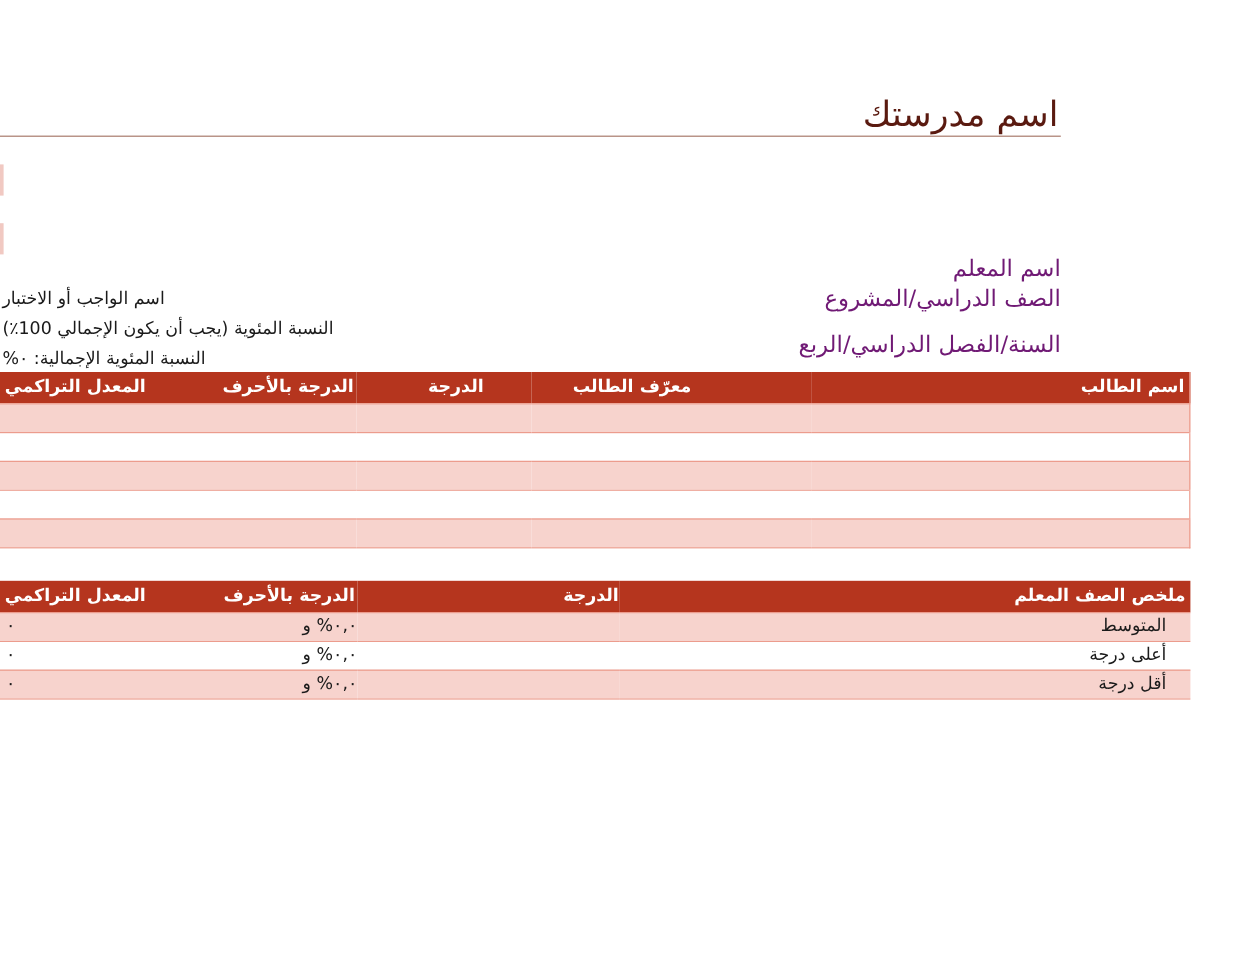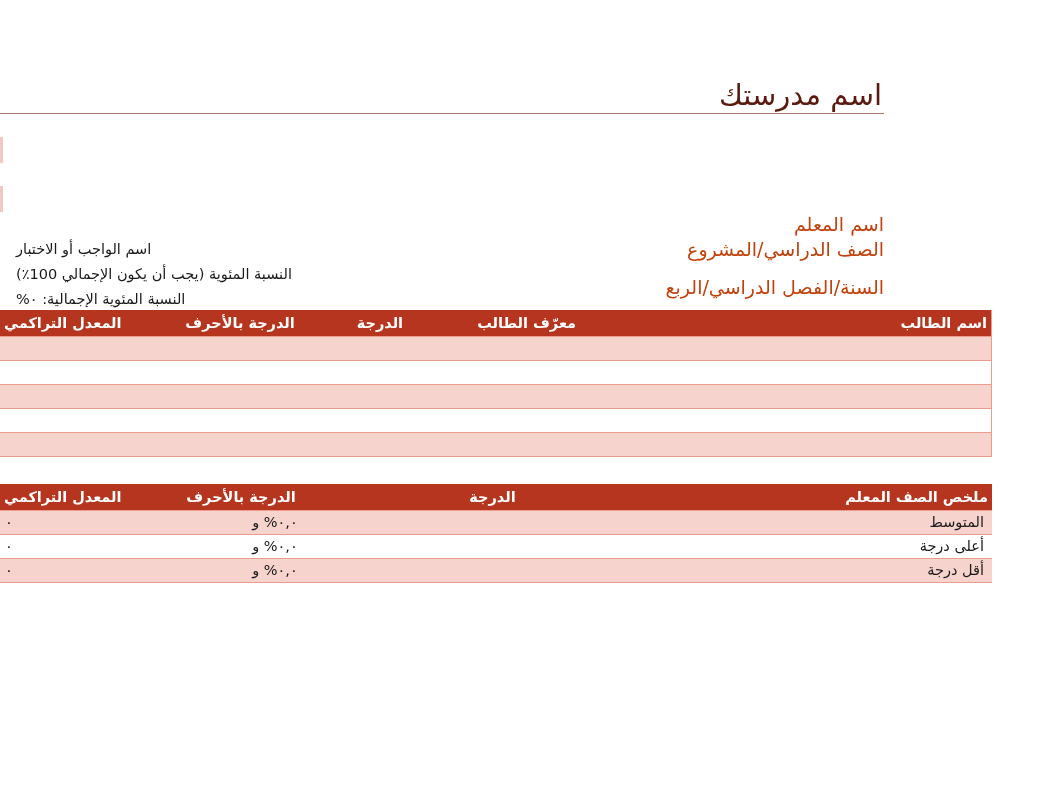--- a/index.html
+++ b/index.html
@@ -12,47 +12,47 @@
     .title {
       position: absolute; right: 50px; top: 76px; width: 1000px; left: 0;
       border-bottom: 1.5px solid #a97a6c; height: 38px;
       font-size: 29px; line-height: 38px; color: #5a1a10; text-align: right; padding-right: 2px;
     }
 
     .edge-mark { position: absolute; left: 0; width: 3px; background: #f1c9c2; }
     .edge-mark.m1 { top: 137px; height: 26px; }
     .edge-mark.m2 { top: 186px; height: 26px; }
 
-    .info-right { position: absolute; right: 50px; text-align: right; font-size: 19px; color: #c2410c; }
+    .info-right { position: absolute; right: 50px; text-align: right; font-size: 19px; color: #701a75; }
     .info-right.teacher { top: 211px; line-height: 26px; }
     .info-right.course  { top: 236px; line-height: 26px; }
     .info-right.term    { top: 274px; line-height: 26px; }
 
-    .info-left { position: absolute; left: 16px; width: 330px; text-align: left; direction: rtl; font-size: 14.5px; color: #1a1a1a; }
+    .info-left { position: absolute; left: 2px; width: 330px; text-align: left; direction: rtl; font-size: 14.5px; color: #1a1a1a; }
     .info-left .line { height: 25px; line-height: 25px; text-align: left; }
     .info-left.box { top: 237px; }
 
     table.grid {
       position: absolute; left: 0; width: 992px; border-collapse: collapse; direction: rtl;
       font-size: 14.5px;
     }
     table.grid th {
       background: #b5351e; color: #ffffff; font-weight: bold; text-align: right;
       height: 26px; padding: 0 4px; white-space: nowrap;
     }
     table.grid td { height: 24px; padding: 0 4px; border-top: 1.5px solid #ec9c8d; }
     table.grid tr.odd td { background: #f7d3cd; }
     table.grid tr.even td { background: #ffffff; }
     table.grid tbody tr:last-child td { border-bottom: 1.5px solid #ec9c8d; }
     .students { top: 310px; border-right: 1.5px solid #ec9c8d; }
     .students td:first-child { border-right: 1.5px solid #ec9c8d; }
     .students td:last-child { border-left: 0; }
     .summary { top: 484px; }
     .summary td { height: 24px; font-size: 14.5px; }
-    .summary td.label { text-align: right; padding-right: 8px; margin-top: 38px; }
+    .summary td.label { text-align: right; padding-right: 20px; margin-top: 38px; }
     .summary td.val { text-align: left; direction: rtl; }
     .summary td.gpa { text-align: left; padding-left: 5px; }
   </style>
 </head>
 <body>
 
 <div class="page">
 
   <div class="title">اسم مدرستك</div>
 

